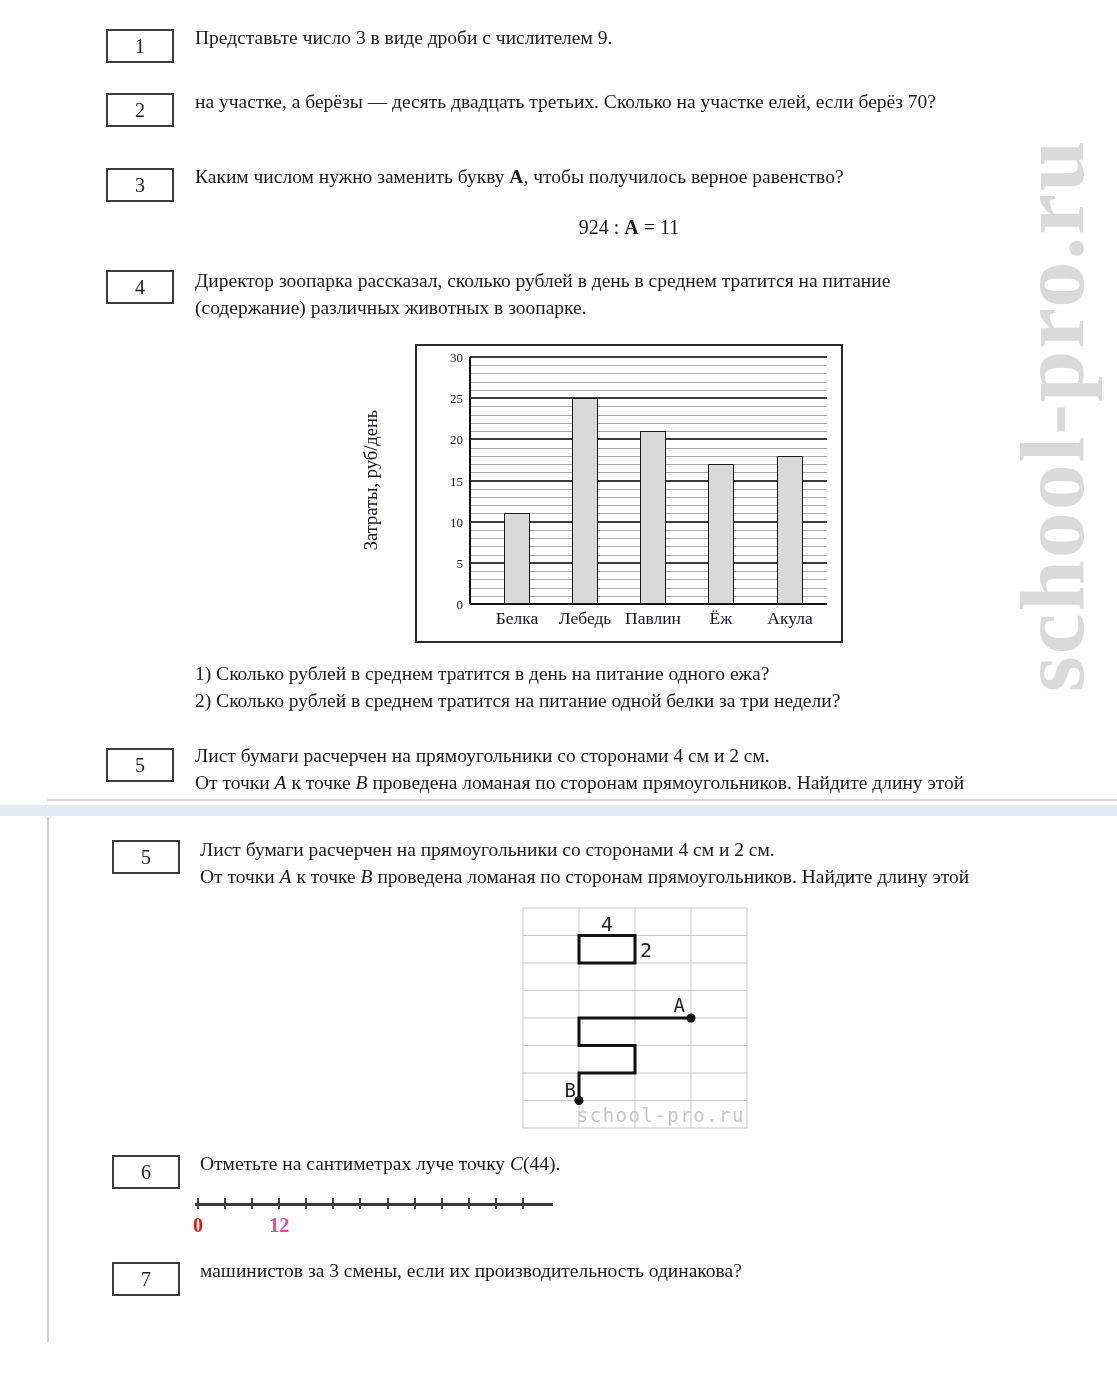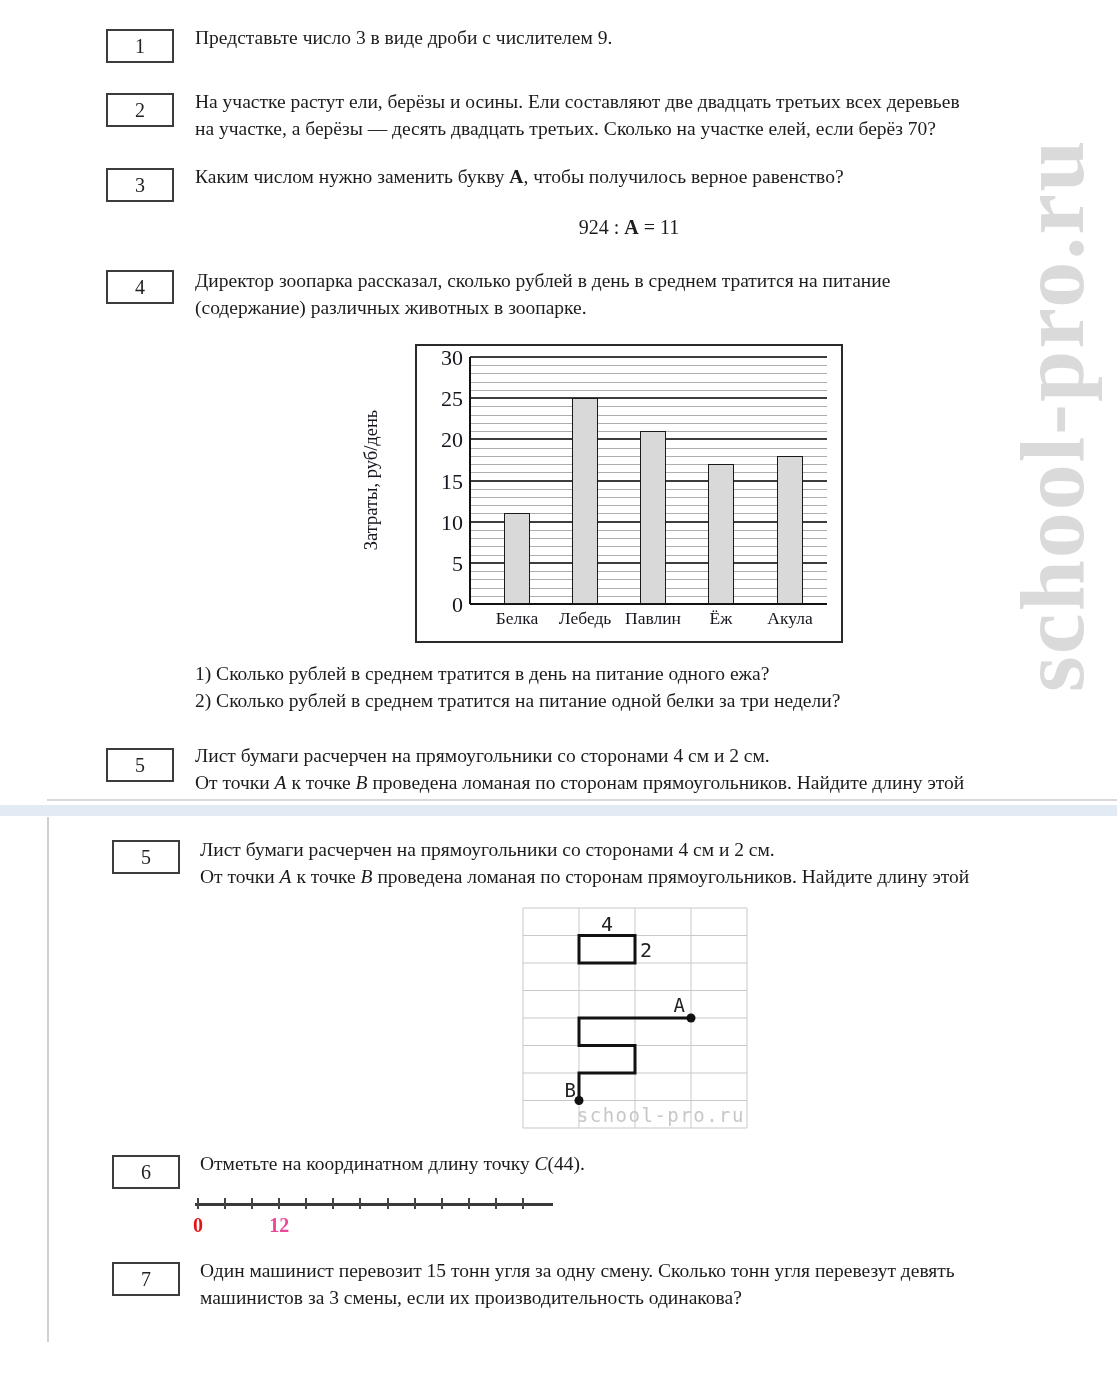--- a/index.html
+++ b/index.html
@@ -29,21 +29,21 @@
   #chart{
     position:absolute;left:415px;top:344px;width:428px;height:299px;
     border:2px solid #2a2a2a;background:#fff;box-sizing:border-box;
   }
   #chart-plot{position:absolute;left:53px;top:11px;width:357px;height:247px;}
   .gl{position:absolute;left:0;width:100%;}
   .gl-minor{height:1px;background:#adadad;}
   .gl-major{height:2px;background:#3d3d3d;}
   .x-axis{position:absolute;left:0;bottom:-1px;width:100%;height:2px;background:#111;}
   .y-axis{position:absolute;left:-1px;top:0;width:2px;height:100%;background:#111;}
-  .ytick{position:absolute;right:100%;margin-right:7px;font-size:22px;line-height:17px;color:#15151f;
+  .ytick{position:absolute;right:100%;margin-right:7px;font-size:13px;line-height:17px;color:#15151f;
          transform:translateY(-50%);white-space:nowrap;}
   .bar{position:absolute;background:#d9d9d9;border:1.5px solid #1a1a1a;box-sizing:border-box;}
   .cat{position:absolute;font-size:17.5px;color:#15151f;transform:translateX(-50%);white-space:nowrap;}
   .ylab{
     position:absolute;left:-46px;top:50%;
     transform:translate(-50%,-50%) rotate(-90deg);
     font-size:18.5px;color:#15151f;white-space:nowrap;
   }
   
   .pg-line{position:absolute;left:47px;top:799px;width:1070px;height:2px;background:#d9d9d9;}
@@ -70,21 +70,20 @@
       <span>1</span>
     </div>
     <div class="ptext" style="left:195px;top:24px;">
       <span>Представьте число 3 в виде дроби с числителем 9.</span>
     </div>
 
     <div class="numbox" style="left:106px;top:93px;">
       <span>2</span>
     </div>
     <div class="ptext" style="left:195px;top:88px;">
-      <div>На участке растут ели, берёзы и осины. Ели составляют две двадцать третьих всех деревьев</div>
       <div>на участке, а берёзы — десять двадцать третьих. Сколько на участке елей, если берёз 70?</div>
     </div>
 
     <div class="numbox" style="left:106px;top:168px;">
       <span>3</span>
     </div>
     <div class="ptext" style="left:195px;top:163px;">
       <span>Каким числом нужно заменить букву </span><span class="b">А</span><span>, чтобы получилось верное равенство?</span>
     </div>
     <div class="equation">
@@ -204,21 +203,21 @@
           <circle cx="60" cy="196.5" r="4.5" fill="#111"></circle>
           <text x="166" y="108" text-anchor="end" font-family="DejaVu Sans Mono, monospace" font-size="19px" fill="#222">A</text>
           <text x="57" y="192.5" text-anchor="end" font-family="DejaVu Sans Mono, monospace" font-size="19px" fill="#222">B</text>
           <text x="226" y="218" text-anchor="end" font-family="DejaVu Sans Mono, monospace" font-size="19px" letter-spacing="1.5" fill="#c7c7c7">school-pro.ru</text>
         </svg></div>
 
     <div class="numbox" style="left:112px;top:1155px;">
       <span>6</span>
     </div>
     <div class="ptext" style="left:200px;top:1150px;">
-      <span>Отметьте на координатном длину точку </span><span class="i">C</span><span>(44).</span>
+      <span>Отметьте на сантиметрах луче точку </span><span class="i">C</span><span>(44).</span>
     </div>
 
     <div id="numline">
       <div class="nl-line"></div>
     <div class="nl-tick" style="left: 197px;"></div>
         <div class="nl-tick" style="left: 224.08px;"></div>
         <div class="nl-tick" style="left: 251.16px;"></div>
         <div class="nl-tick" style="left: 278.24px;"></div>
         <div class="nl-tick" style="left: 305.32px;"></div>
         <div class="nl-tick" style="left: 332.4px;"></div>
@@ -230,18 +229,17 @@
         <div class="nl-tick" style="left: 494.88px;"></div>
         <div class="nl-tick" style="left: 521.96px;"></div>
         <div class="nl-label" style="left: 198px; color: rgb(227, 21, 21);">0</div>
         <div class="nl-label" style="left: 279.24px; color: #ec4899;">12</div>
       </div>
 
     <div class="numbox" style="left:112px;top:1262px;">
       <span>7</span>
     </div>
     <div class="ptext" style="left:200px;top:1257px;">
-      <div>Один машинист перевозит 15 тонн угля за одну смену. Сколько тонн угля перевезут девять</div>
       <div>машинистов за 3 смены, если их производительность одинакова?</div>
     </div>
 
   </div>
 </div>
 
 </body></html>

